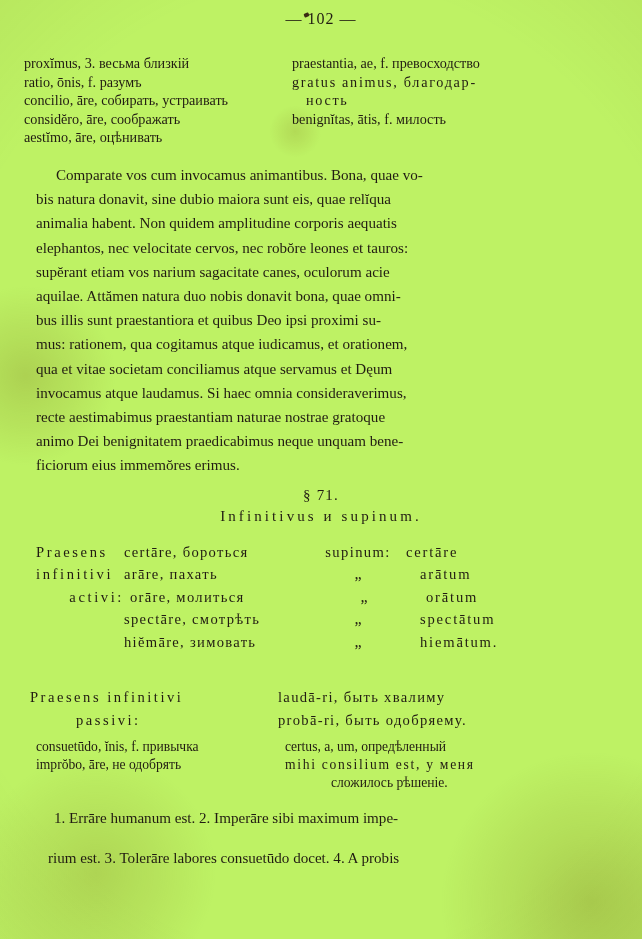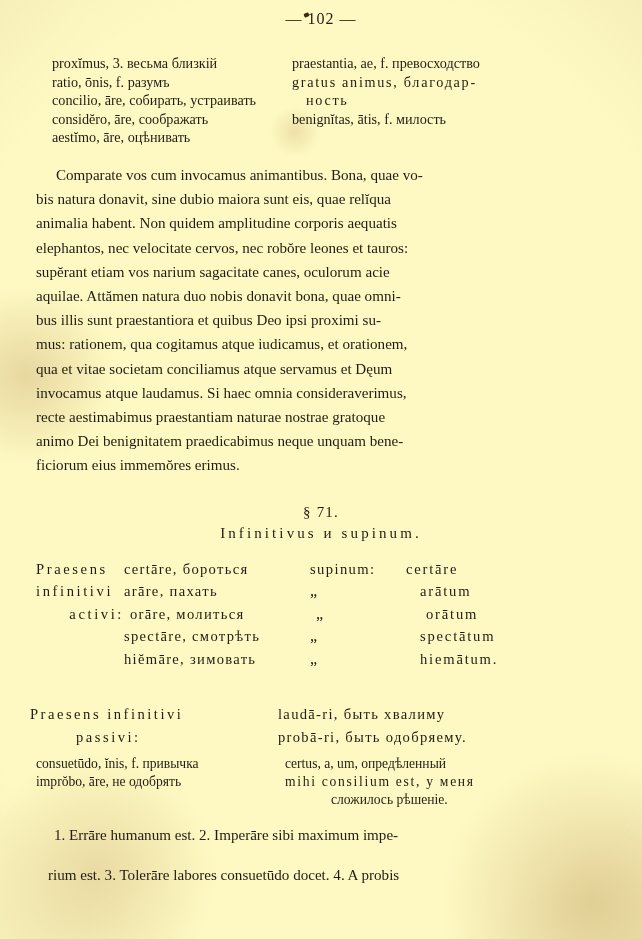--- a/index.html
+++ b/index.html
@@ -9,21 +9,21 @@
     background: #3a3a3a;
   }
 
   .page {
     position: relative;
     width: 642px;
     height: 939px;
     overflow: hidden;
     font-family: "Liberation Serif", "DejaVu Serif", serif;
     color: #211c12;
-    background-color: #fef9c3;
+    background-color: #bef264;
     background-image:
       radial-gradient(ellipse 78% 62% at 50% 46%, rgba(238,235,205,0.96) 0%, rgba(233,228,190,0.55) 48%, rgba(214,189,132,0.10) 72%, rgba(198,166,104,0.00) 100%),
       linear-gradient(100deg, #cda népa 0%, #cda96a 0%, #d8b87c 7%, #e3cf9b 15%, #ece7bd 27%, #eeecc8 44%, #eae6bd 62%, #e3d3a0 78%, #d6b87e 90%, #c9a468 100%),
       linear-gradient(186deg, #dcc189 0%, #e9e4b9 12%, #eeebc6 40%, #e9e1b2 68%, #d9bd85 86%, #c7a164 100%);
     background-blend-mode: normal, multiply, multiply;
   }
 
   
   .page::after {
     content: "";
@@ -59,21 +59,21 @@
     border-radius: 1px;
   }
 
   
   .vocab {
     display: flex;
     font-size: 14.2px;
     line-height: 18.6px;
   }
   .vocab .col { }
-  .vocab-top .col-l { width: 292px; padding-left: 52px; box-sizing: border-box; }
+  .vocab-top .col-l { width: 292px; padding-left: 24px; box-sizing: border-box; }
   .vocab-top .col-r { width: 314px; }
   .vocab-top { margin-top: 18px; }
 
   .vocab-bot { margin-top: 6px; font-size: 13.6px; line-height: 18px; }
   .vocab-bot .col-l { width: 285px; padding-left: 36px; box-sizing: border-box; }
   .vocab-bot .col-r { width: 320px; }
 
   .vrow { white-space: pre; }
   .ind { padding-left: 14px; }
   .ind2 { padding-left: 46px; }
@@ -87,41 +87,41 @@
     text-align: justify;
     text-align-last: left;
   }
   .prose .first { text-indent: 20px; }
   .prose p { margin: 0; }
 
   
   .sect {
     text-align: center;
     font-size: 15px;
-    margin-top: 26px;
+    margin-top: 9px;
     letter-spacing: 1.2px;
   }
   .sect-sub {
     text-align: center;
     font-size: 15px;
     margin-top: 4px;
     letter-spacing: 3.1px;
   }
 
   
   .para {
     margin-top: 16px;
     font-size: 14.6px;
     line-height: 22.6px;
   }
   .prow { display: flex; white-space: pre; }
   .c-label { width: 124px; padding-left: 36px; box-sizing: border-box; letter-spacing: 2.6px; }
   .c-label.r { text-align: right; padding-right: 6px; padding-left: 12px; width: 130px; }
   .c-inf   { width: 186px; letter-spacing: 1.3px; }
-  .c-mid   { width: 96px; letter-spacing: 1.4px; }
+  .c-mid   { width: 96px; text-align: center; letter-spacing: 1.4px; }
   .c-sup   { letter-spacing: 1.8px; }
 
   .ditto { font-size: 16px; letter-spacing: 0; }
 
   .para2 { margin-top: 32px; font-size: 14.6px; line-height: 23px; }
   .p2-label { width: 278px; padding-left: 30px; box-sizing: border-box; letter-spacing: 2.5px; }
   .p2-label.ctr { padding-left: 76px; }
   .p2-val { letter-spacing: 1.3px; }
 
   

